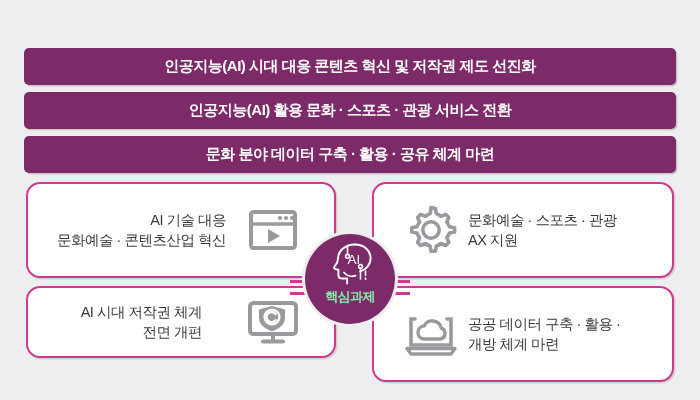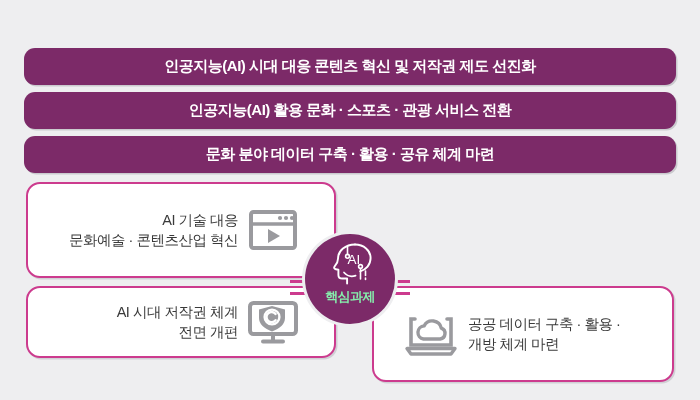--- a/index.html
+++ b/index.html
@@ -35,21 +35,21 @@
     line-height: 26px;
   }
 
   
   .bar {
     position: absolute;
     left: 24px;
     width: 652px;
     height: 37px;
     background: #7c2a68;
-    border-radius: 11px;
+    border-radius: 5px;
     box-sizing: border-box;
     display: flex;
     align-items: center;
     justify-content: center;
     color: #ffffff;
     font-size: 15px;
     font-weight: bold;
     letter-spacing: -0.5px;
     box-shadow: 1.5px 1.5px 0 rgba(120,120,130,0.30);
   }
@@ -61,23 +61,23 @@
   .card {
     position: absolute;
     background: #ffffff;
     border: 2px solid #cc3b8e;
     border-radius: 14px;
     box-sizing: border-box;
     display: flex;
     align-items: center;
     box-shadow: 1.5px 1.5px 0 rgba(120,120,130,0.25);
   }
-  .card-tl { left: 26px;  top: 182px; width: 310px; height: 96px; justify-content: flex-end; }
+  .card-tl { left: 26px;  top: 182px; width: 310px; height: 96px; justify-content: flex-end; gap: 12px; }
   .card-tr { left: 372px; top: 182px; width: 302px; height: 96px; justify-content: flex-start; }
-  .card-bl { left: 26px;  top: 286px; width: 310px; height: 72px; justify-content: flex-end; }
+  .card-bl { left: 26px;  top: 286px; width: 310px; height: 72px; justify-content: flex-end; gap: 36px; }
   .card-br { left: 372px; top: 286px; width: 302px; height: 96px; justify-content: flex-start; }
 
   .card-text {
     font-size: 14.5px;
     color: #3a3a3a;
     line-height: 20px;
     letter-spacing: -0.5px;
     white-space: pre-line;
   }
   .card-tl .card-text, .card-bl .card-text { text-align: right; margin-right: 8px; }
@@ -164,20 +164,38 @@
         <rect x="5" y="9" width="44" height="36" rx="2.5" fill="none" stroke="#9a9a9e" stroke-width="4"></rect>
         <line x1="5" y1="21" x2="49" y2="21" stroke="#9a9a9e" stroke-width="3.5"></line>
         <circle cx="34" cy="15" r="2.1" fill="#9a9a9e"></circle>
         <circle cx="40" cy="15" r="2.1" fill="#9a9a9e"></circle>
         <circle cx="46" cy="15" r="2.1" fill="#9a9a9e"></circle>
         <path d="M22 26 L34 33 L22 40 Z" fill="#9a9a9e"></path>
       </svg>
     </div>
   </div>
 
+  <div class="card card-tr">
+    <div class="card-icon">
+      <svg viewBox="0 0 54 54" width="54" height="54" aria-hidden="true">
+        <path d="M27 4.5
+                 l4.4 1.0 0.9 5.1 a16.8 16.8 0 0 1 4.6 2.7 l4.8-2.0 3.1 3.1 -2.0 4.8
+                 a16.8 16.8 0 0 1 2.7 4.6 l5.1 0.9 0 4.4 -5.1 0.9
+                 a16.8 16.8 0 0 1 -2.7 4.6 l2.0 4.8 -3.1 3.1 -4.8-2.0
+                 a16.8 16.8 0 0 1 -4.6 2.7 l-0.9 5.1 -4.4 0 -0.9-5.1
+                 a16.8 16.8 0 0 1 -4.6-2.7 l-4.8 2.0 -3.1-3.1 2.0-4.8
+                 a16.8 16.8 0 0 1 -2.7-4.6 l-5.1-0.9 0-4.4 5.1-0.9
+                 a16.8 16.8 0 0 1 2.7-4.6 l-2.0-4.8 3.1-3.1 4.8 2.0
+                 a16.8 16.8 0 0 1 4.6-2.7 l0.9-5.1 z" fill="none" stroke="#9a9a9e" stroke-width="3.6" stroke-linejoin="round"></path>
+        <circle cx="27" cy="27" r="8.2" fill="none" stroke="#9a9a9e" stroke-width="3.6"></circle>
+      </svg>
+    </div>
+    <div class="card-text">문화예술 · 스포츠 · 관광
+AX 지원</div>
+  </div>
 
   <div class="card card-bl">
     <div class="card-text">AI 시대 저작권 체계
 전면 개편</div>
     <div class="card-icon">
       <svg viewBox="0 0 54 54" width="54" height="54" aria-hidden="true">
         <rect x="4" y="8" width="46" height="31" rx="3.5" fill="none" stroke="#9a9a9e" stroke-width="4"></rect>
         <line x1="27" y1="39" x2="27" y2="45" stroke="#9a9a9e" stroke-width="4"></line>
         <line x1="17" y1="46.5" x2="37" y2="46.5" stroke="#9a9a9e" stroke-width="4" stroke-linecap="round"></line>
         <path d="M23 11 L36 14.6 V23 c0 6.4 -5.2 10.4 -13 13.4 -7.8 -3 -13 -7 -13 -13.4 V14.6 Z" transform="translate(3,0)" fill="#9a9a9e"></path>

